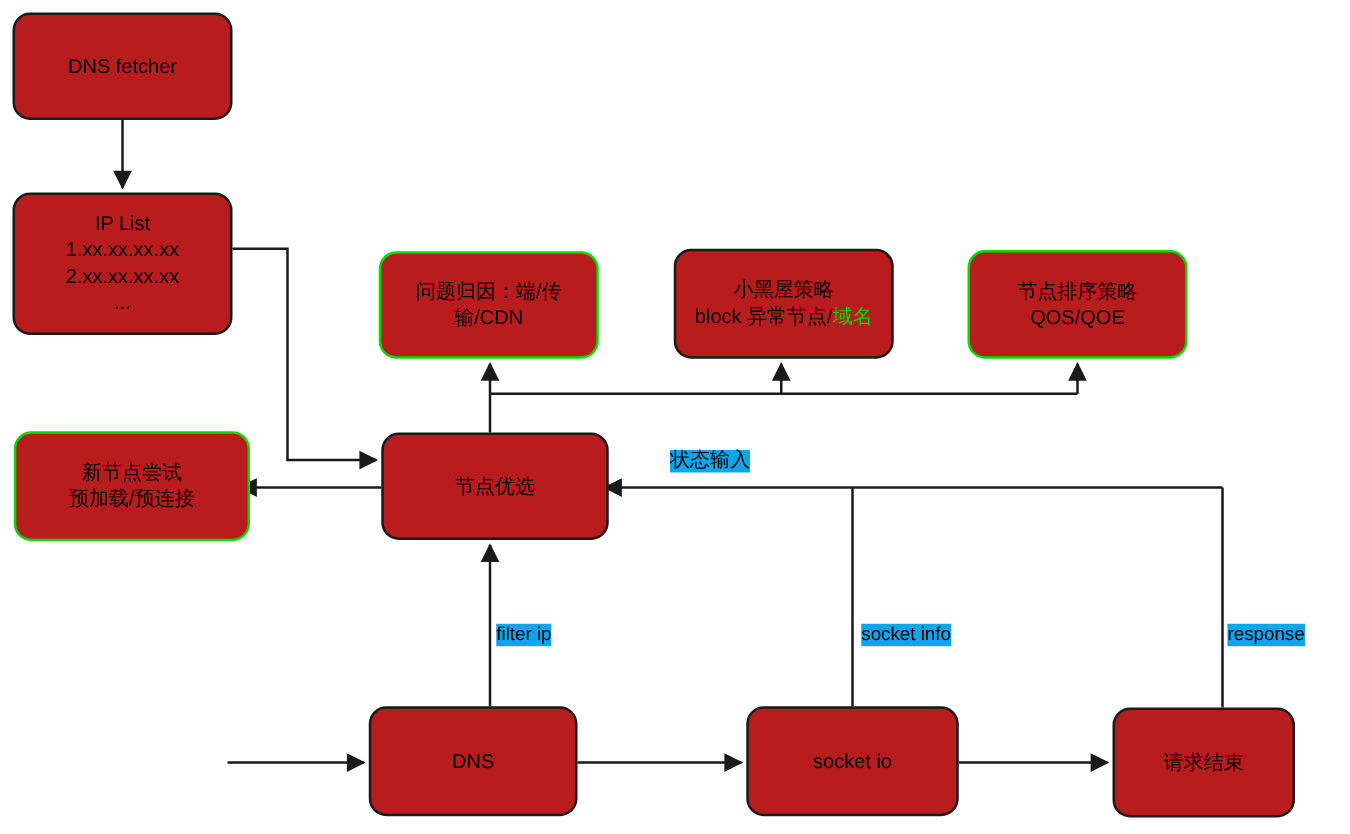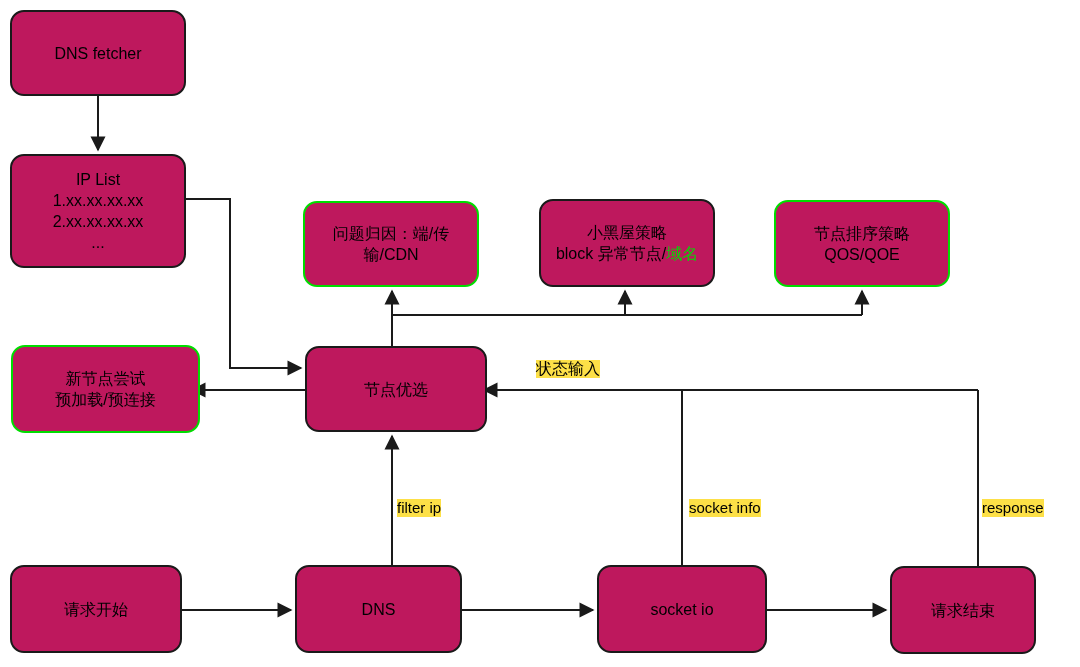--- a/index.html
+++ b/index.html
@@ -17,38 +17,38 @@
   }
   .edges {
     position: absolute;
     left: 0; top: 0;
     width: 1080px; height: 667px;
   }
   .node {
     position: absolute;
     border: 2px solid #1a1a1a;
     border-radius: 14px;
-    background: #be185d;
+    background: #b91c1c;
     display: flex;
     flex-direction: column;
     align-items: center;
     justify-content: center;
     text-align: center;
     font-size: 16px;
     line-height: 21px;
     padding: 2px 6px;
   }
   .node.green { border-color: #00dd00; }
   .hl-green { color: #00dd00; }
   .edge-label {
     position: absolute;
     font-size: 15px;
     line-height: 18px;
     white-space: nowrap;
-    background: #fde047;
+    background: #0ea5e9;
   }
   
   .n-dns-fetcher   { left: 10px;  top: 10px;  width: 176px; height: 86px; }
   .n-ip-list       { left: 10px;  top: 154px; width: 176px; height: 114px; }
   .n-problem       { left: 303px; top: 201px; width: 176px; height: 86px; }
   .n-blackroom     { left: 539px; top: 199px; width: 176px; height: 88px; }
   .n-node-sorting  { left: 774px; top: 200px; width: 176px; height: 87px; }
   .n-new-node      { left: 11px;  top: 345px; width: 189px; height: 88px; }
   .n-node-select   { left: 305px; top: 346px; width: 182px; height: 86px; }
   .n-request-start { left: 10px;  top: 565px; width: 172px; height: 88px; }
@@ -120,23 +120,20 @@
 
   <div class="node green n-new-node">
     <div>新节点尝试</div>
     <div>预加载/预连接</div>
   </div>
 
   <div class="node n-node-select">
     <div>节点优选</div>
   </div>
 
-  <div class="node n-request-start">
-    <div>请求开始</div>
-  </div>
 
   <div class="node n-dns">
     <div>DNS</div>
   </div>
 
   <div class="node n-socket-io">
     <div>socket io</div>
   </div>
 
   <div class="node n-request-end">

